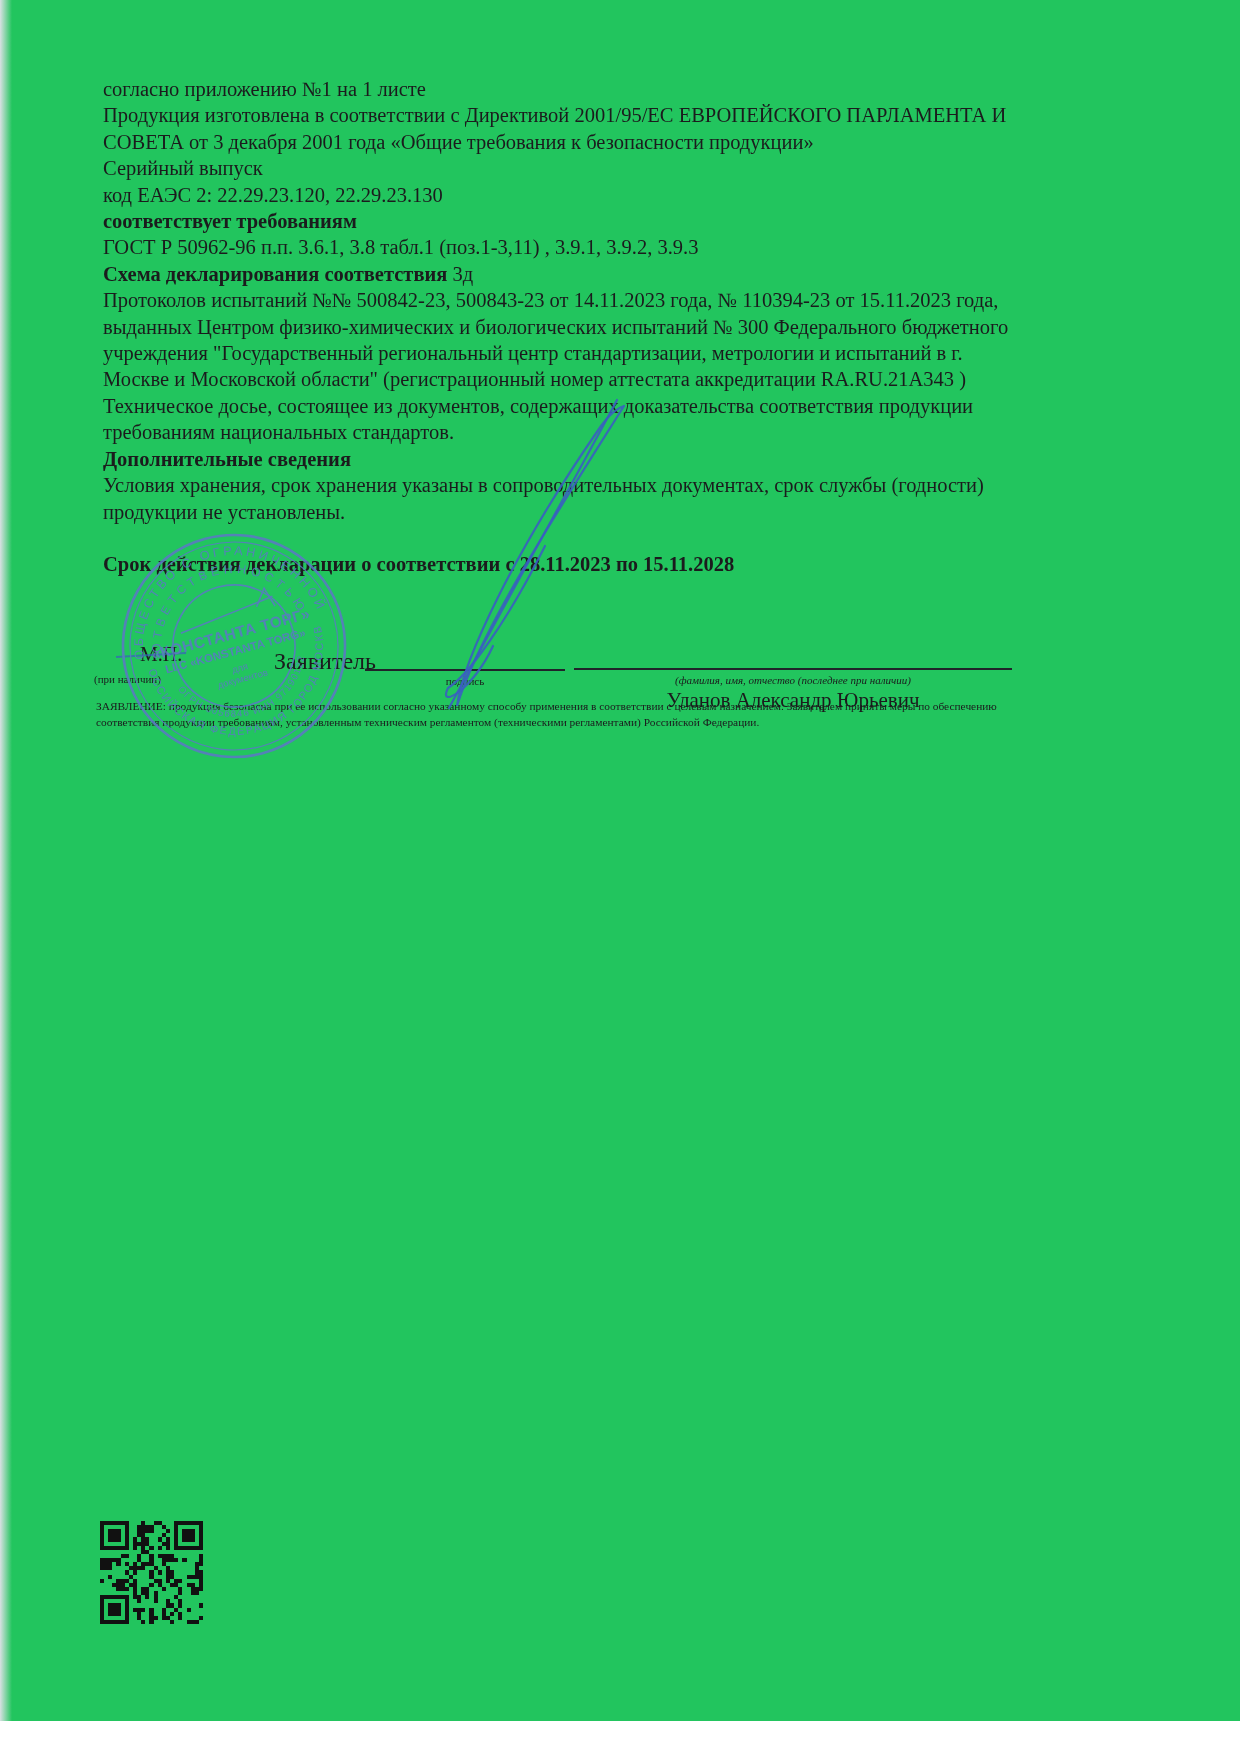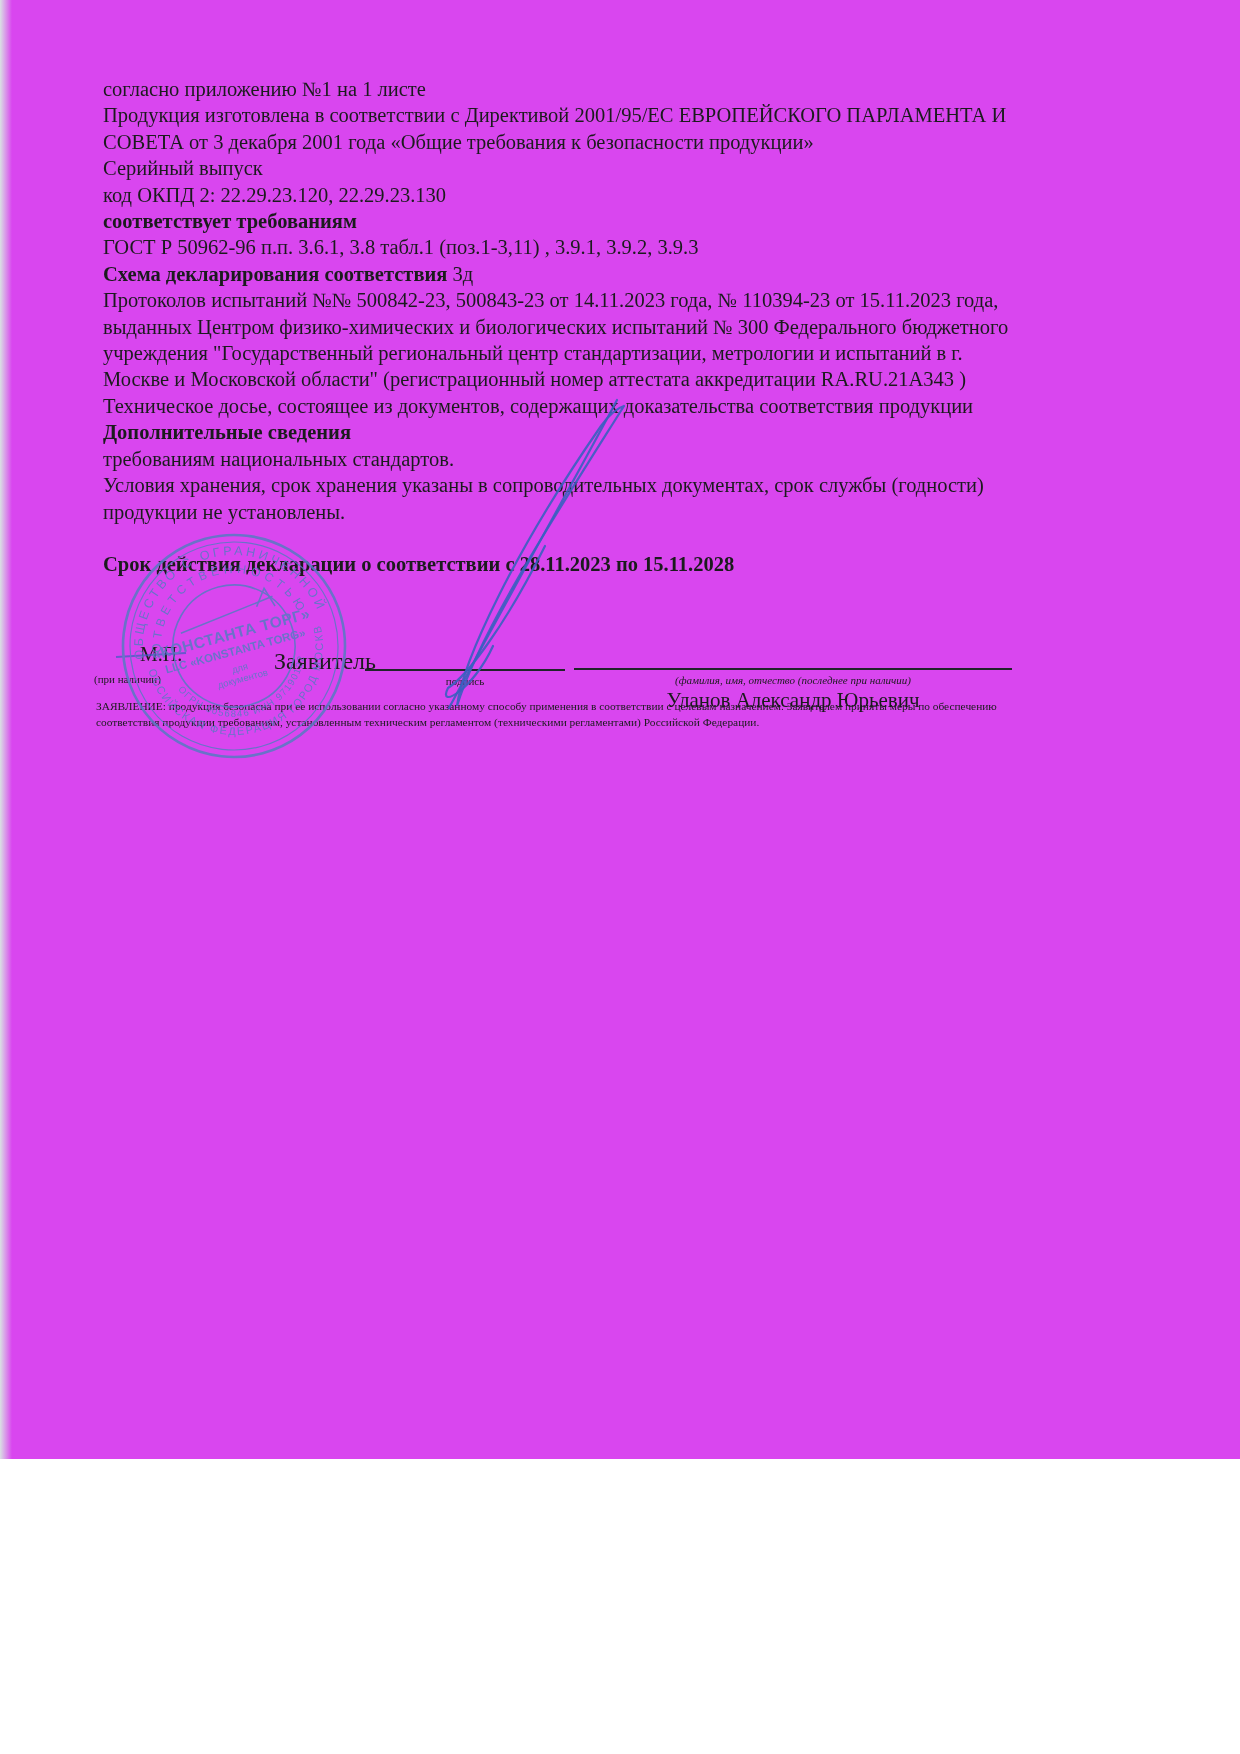--- a/index.html
+++ b/index.html
@@ -1,16 +1,16 @@
 <!DOCTYPE html>
 <html><head>
 <meta charset="utf-8">
 <style>
   html,body{margin:0;padding:0;background:#fff;}
-  .page{position:relative;width:1240px;height:1459px;background:#d946ef;overflow:hidden;
+  .page{position:relative;width:1240px;height:1721px;background:#22c55e;overflow:hidden;
         font-family:"Liberation Serif",serif;color:#1b1b1d;}
   .scan-edge{position:absolute;left:0;top:0;width:12px;height:100%;
         background:linear-gradient(to right,#d9e0e3,rgba(255,255,255,0));}
   
   .doc-text{position:absolute;left:103px;top:76px;width:920px;font-size:20.5px;line-height:26.4px;}
   .doc-line{white-space:nowrap;min-height:26.4px;}
   .b{font-weight:bold;}
   
   .mp{position:absolute;left:140px;top:643px;font-size:20px;text-align:center;}
   .mp-note{position:absolute;left:94px;top:673px;font-size:11px;}
@@ -48,31 +48,31 @@
 <body>
 
 <div class="page">
   <div class="scan-edge"></div>
 
   <div class="doc-text" id="doc-lines">
       <div class="doc-line"><span>согласно приложению №1 на 1 листе</span></div>
       <div class="doc-line"><span>Продукция изготовлена в соответствии с Директивой 2001/95/ЕС ЕВРОПЕЙСКОГО ПАРЛАМЕНТА И</span></div>
       <div class="doc-line"><span>СОВЕТА от 3 декабря 2001 года «Общие требования к безопасности продукции»</span></div>
       <div class="doc-line"><span>Серийный выпуск</span></div>
-      <div class="doc-line"><span>код ОКПД 2: 22.29.23.120, 22.29.23.130</span></div>
+      <div class="doc-line"><span>код ЕАЭС 2: 22.29.23.120, 22.29.23.130</span></div>
       <div class="doc-line"><span class="b">соответствует требованиям</span></div>
       <div class="doc-line"><span>ГОСТ Р 50962-96 п.п. 3.6.1, 3.8 табл.1 (поз.1-3,11) , 3.9.1, 3.9.2, 3.9.3</span></div>
       <div class="doc-line"><span class="b">Схема декларирования соответствия </span><span>3д</span></div>
       <div class="doc-line"><span>Протоколов испытаний №№ 500842-23, 500843-23 от 14.11.2023 года, № 110394-23 от 15.11.2023 года,</span></div>
       <div class="doc-line"><span>выданных Центром физико-химических и биологических испытаний № 300 Федерального бюджетного</span></div>
       <div class="doc-line"><span>учреждения "Государственный региональный центр стандартизации, метрологии и испытаний в г.</span></div>
       <div class="doc-line"><span>Москве и Московской области" (регистрационный номер аттестата аккредитации RA.RU.21А343 )</span></div>
       <div class="doc-line"><span>Техническое досье, состоящее из документов, содержащих доказательства соответствия продукции</span></div>
+      <div class="doc-line"><span>требованиям национальных стандартов.</span></div>
       <div class="doc-line"><span class="b">Дополнительные сведения</span></div>
-      <div class="doc-line"><span>требованиям национальных стандартов.</span></div>
       <div class="doc-line"><span>Условия хранения, срок хранения указаны в сопроводительных документах, срок службы (годности)</span></div>
       <div class="doc-line"><span>продукции не установлены.</span></div>
       <div class="doc-line"><span></span></div>
       <div class="doc-line"><span class="b">Срок действия декларации о соответствии с 28.11.2023 по 15.11.2028</span></div>
     </div>
 
   <span class="mp">М.П.</span>
   <span class="mp-note">(при наличии)</span>
   <span class="applicant">Заявитель</span>
   <div class="sigline sl1"></div>

